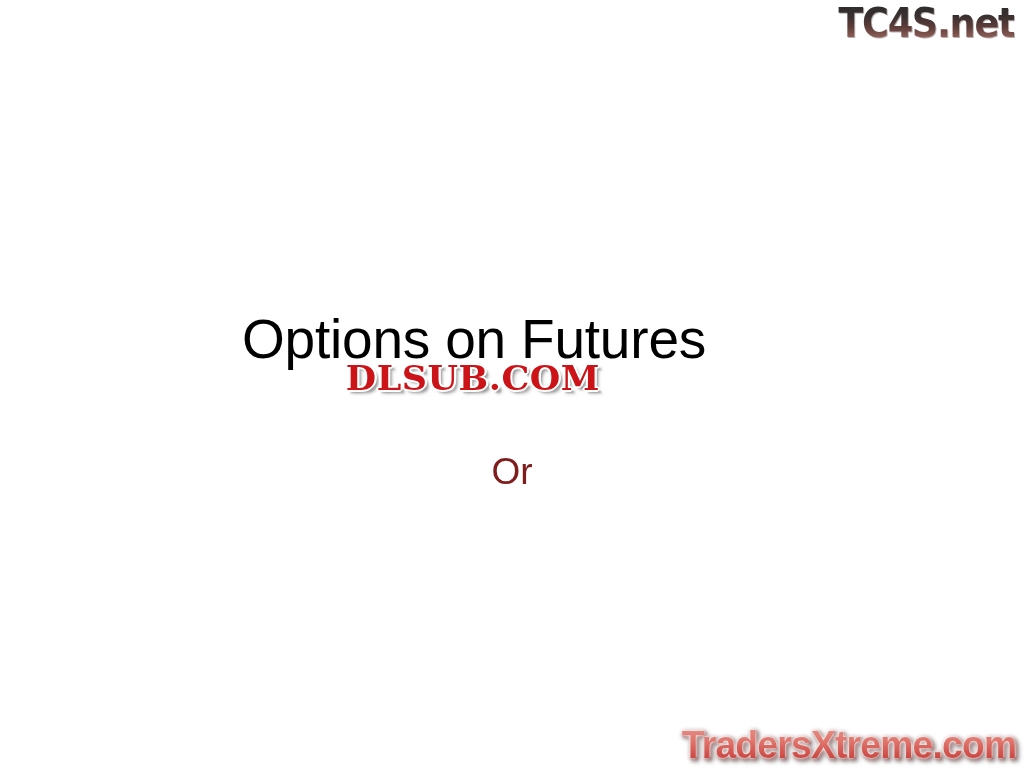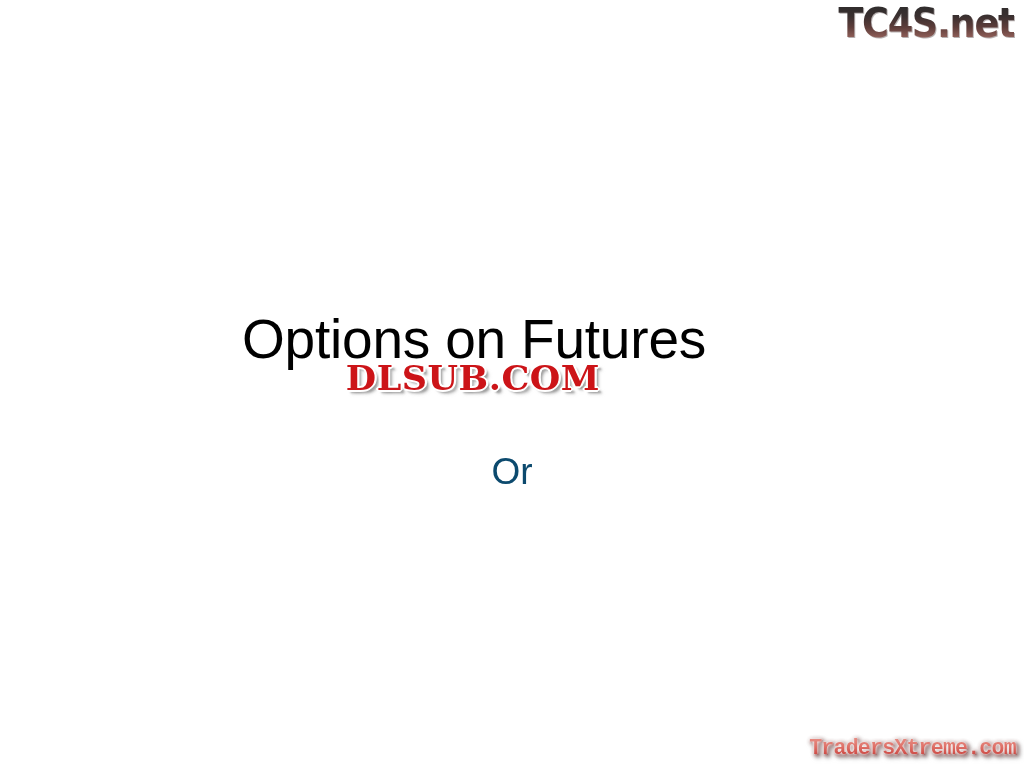--- a/index.html
+++ b/index.html
@@ -48,21 +48,21 @@
     top: 444px;
     width: 1024px;
     text-align: center;
   }
   .subtitle-line {
     display: block;
     font-family: "Liberation Sans", sans-serif;
     font-size: 37px;
     font-weight: 400;
     line-height: 1.52;
-    color: #0c4a6e;
+    color: #7f1d1d;
     letter-spacing: -0.1px;
   }
 
   
   .wm-tc4s {
     position: absolute;
     right: 10px;
     top: 2px;
     font-family: "DejaVu Sans", sans-serif;
     font-size: 40px;
@@ -118,23 +118,23 @@
        0    2px 0 #ffffff,
        3px  3px 2px rgba(150,150,150,0.85),
        4px  4px 3px rgba(170,170,170,0.6);
     user-select: none;
   }
 
   
   .wm-traders {
     position: absolute;
     right: 8px;
-    bottom: 8px;
-    font-family: Liberation Mono, monospace;
-    font-size: 22px;
+    bottom: 2px;
+    font-family: Liberation Sans, sans-serif;
+    font-size: 38px;
     font-weight: 700;
     letter-spacing: -0.8px;
     line-height: 1.05;
     white-space: nowrap;
     user-select: none;
   }
   .wm-traders .wm-traders-text {
     display: inline-block;
     transform: scaleX(0.98);
     transform-origin: 100% 50%;

